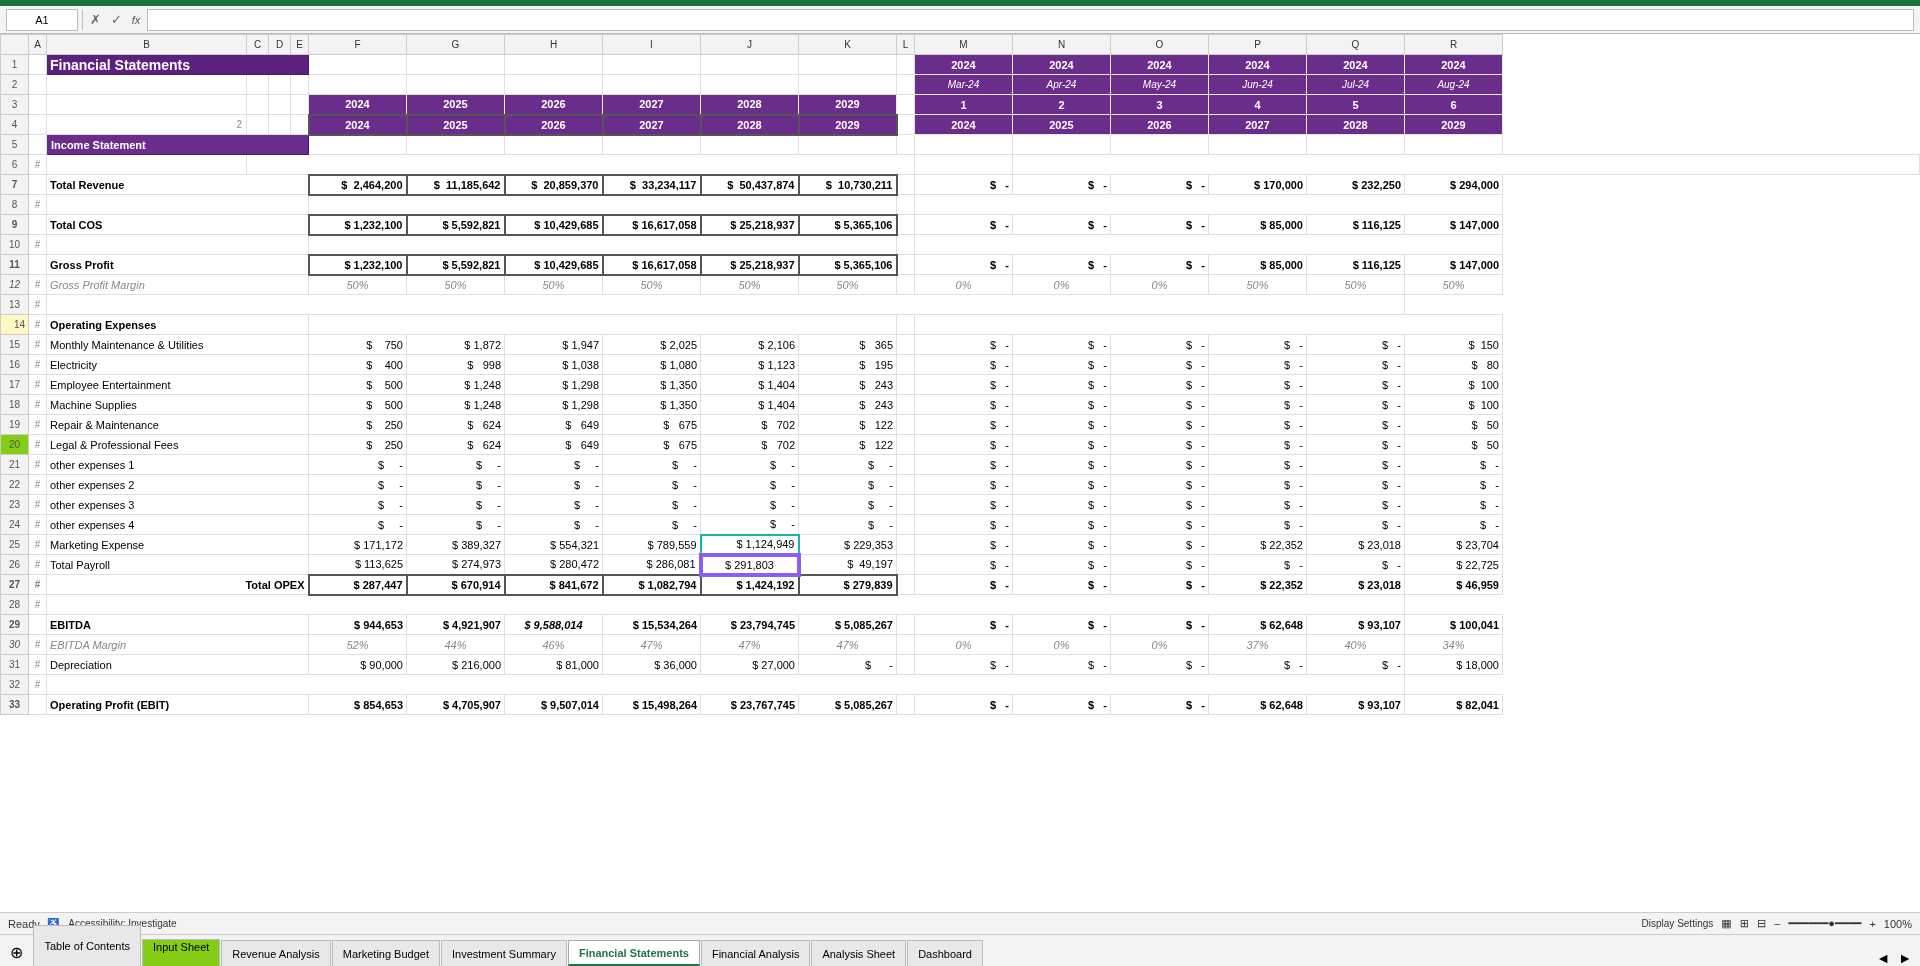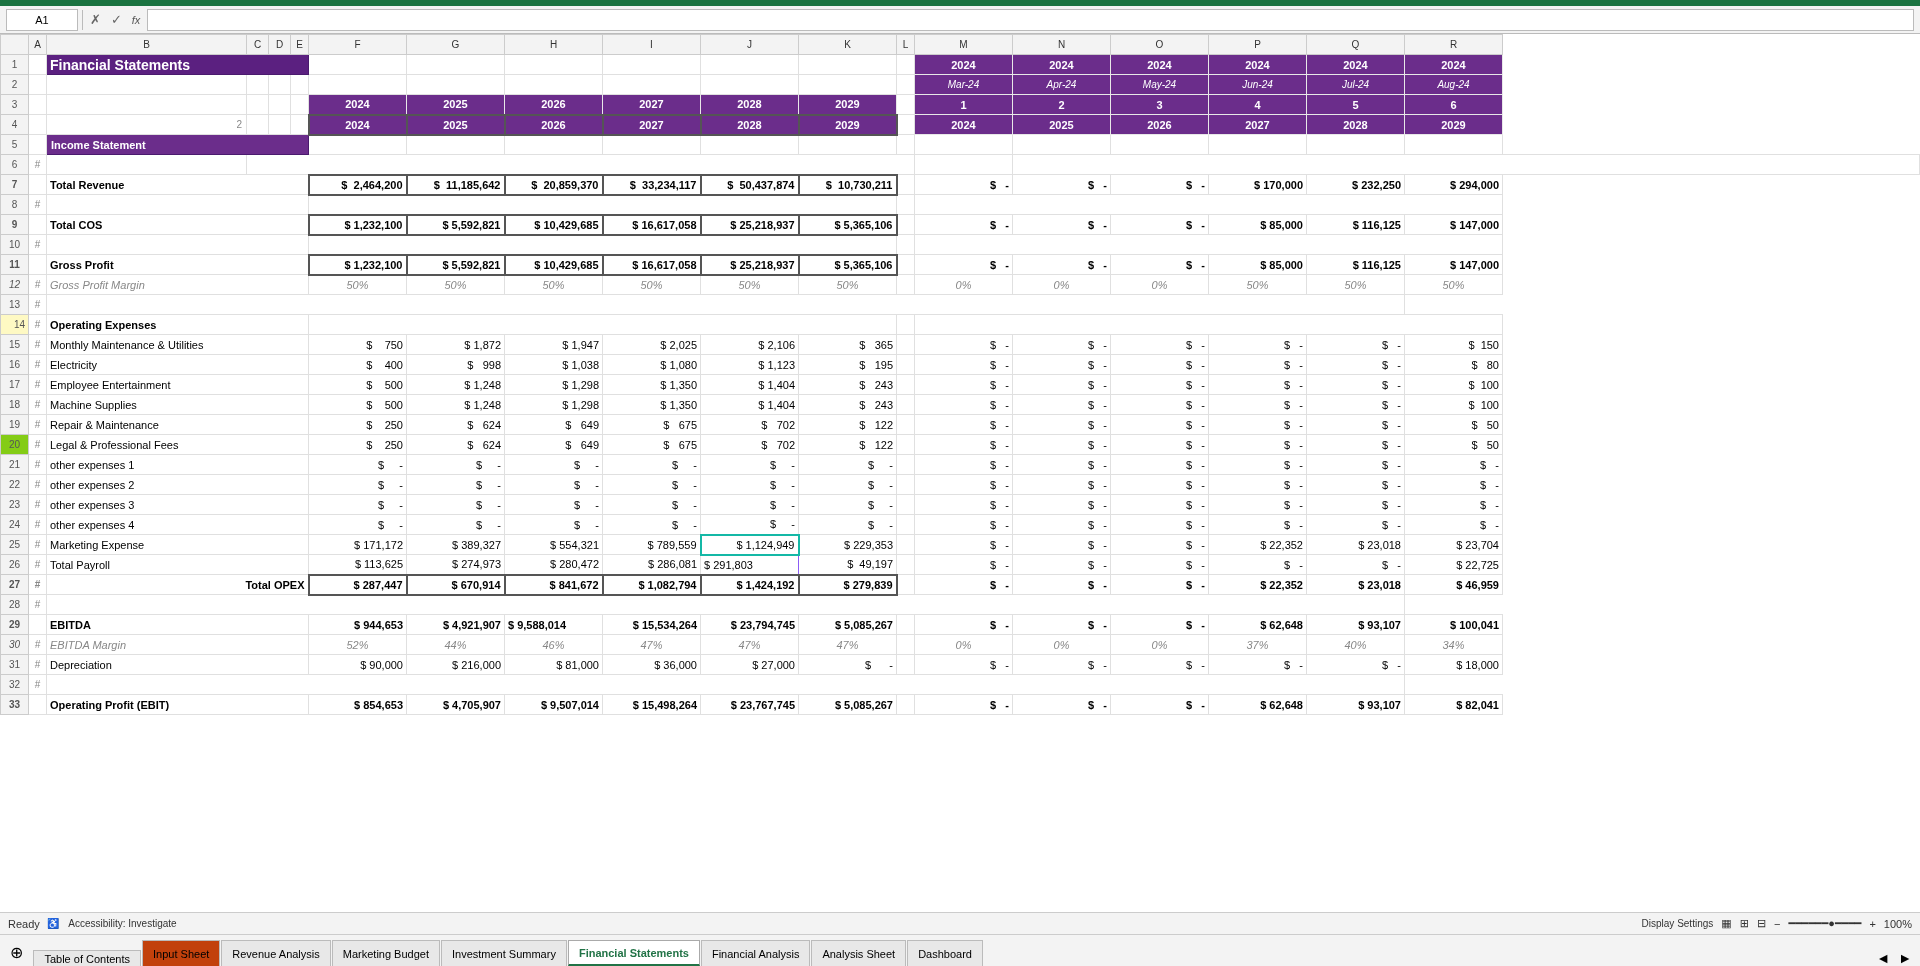--- a/index.html
+++ b/index.html
@@ -546,21 +546,21 @@
         <tr>
           <td style="background:#f3f3f3;border:1px solid #ccc;text-align:center;font-size:10px;color:#555;">26</td>
           <td style="border:1px solid #e0e0e0;color:#888;font-size:10px;text-align:center;">#</td>
           <td style="border:1px solid #e0e0e0;" colspan="4">
             <span>Total Payroll</span>
           </td>
           <td style="border:1px solid #e0e0e0;text-align:right;">$&nbsp;113,625</td>
           <td style="border:1px solid #e0e0e0;text-align:right;">$&nbsp;274,973</td>
           <td style="border:1px solid #e0e0e0;text-align:right;">$&nbsp;280,472</td>
           <td style="border:1px solid #e0e0e0;text-align:right;">$&nbsp;286,081</td>
-          <td style="border:1px solid #8b5cf6;text-align:left;">$&nbsp;291,803</td>
+          <td style="border:4px solid #8b5cf6;text-align:center;">$&nbsp;291,803</td>
           <td style="border:1px solid #e0e0e0;text-align:right;">$&nbsp;&nbsp;49,197</td>
           <td style="border:1px solid #e0e0e0;"></td>
           <td style="border:1px solid #e0e0e0;text-align:right;">$&nbsp;&nbsp;&nbsp;-</td>
           <td style="border:1px solid #e0e0e0;text-align:right;">$&nbsp;&nbsp;&nbsp;-</td>
           <td style="border:1px solid #e0e0e0;text-align:right;">$&nbsp;&nbsp;&nbsp;-</td>
           <td style="border:1px solid #e0e0e0;text-align:right;">$&nbsp;&nbsp;&nbsp;-</td>
           <td style="border:1px solid #e0e0e0;text-align:right;">$&nbsp;&nbsp;&nbsp;-</td>
           <td style="border:1px solid #e0e0e0;text-align:right;">$&nbsp;22,725</td>
         </tr>
 
@@ -592,21 +592,21 @@
         </tr>
 
         <tr style="font-weight:bold;">
           <td style="background:#f3f3f3;border:1px solid #ccc;text-align:center;font-size:10px;color:#555;">29</td>
           <td style="border:1px solid #e0e0e0;"></td>
           <td style="border:1px solid #e0e0e0;font-weight:bold;" colspan="4">
             <span>EBITDA</span>
           </td>
           <td style="border:1px solid #e0e0e0;text-align:right;font-weight:bold;">$&nbsp;944,653</td>
           <td style="border:1px solid #e0e0e0;text-align:right;font-weight:bold;">$&nbsp;4,921,907</td>
-          <td style="border:1px solid #e0e0e0;text-align:left;font-weight:bold;">$&nbsp;9,588,014</td>
+          <td style="border:1px solid #e0e0e0;text-align:center;font-weight:bold;font-style:italic;">$&nbsp;9,588,014</td>
           <td style="border:1px solid #e0e0e0;text-align:right;font-weight:bold;">$&nbsp;15,534,264</td>
           <td style="border:1px solid #e0e0e0;text-align:right;font-weight:bold;">$&nbsp;23,794,745</td>
           <td style="border:1px solid #e0e0e0;text-align:right;font-weight:bold;">$&nbsp;5,085,267</td>
           <td style="border:1px solid #e0e0e0;"></td>
           <td style="border:1px solid #e0e0e0;text-align:right;">$&nbsp;&nbsp;&nbsp;-</td>
           <td style="border:1px solid #e0e0e0;text-align:right;">$&nbsp;&nbsp;&nbsp;-</td>
           <td style="border:1px solid #e0e0e0;text-align:right;">$&nbsp;&nbsp;&nbsp;-</td>
           <td style="border:1px solid #e0e0e0;text-align:right;">$&nbsp;62,648</td>
           <td style="border:1px solid #e0e0e0;text-align:right;">$&nbsp;93,107</td>
           <td style="border:1px solid #e0e0e0;text-align:right;">$&nbsp;100,041</td>
@@ -700,24 +700,24 @@
     <span style="cursor:pointer;">⊟</span>
     <span style="cursor:pointer;">−</span>
     <span style="cursor:pointer;">━━━━━━●━━━━</span>
     <span style="cursor:pointer;">+</span>
     <span>100%</span>
   </div>
 </div>
 
 <div style="position:fixed;bottom:0;left:0;right:0;height:32px;background:#f3f3f3;border-top:1px solid #ccc;display:flex;align-items:flex-end;padding:0 4px;z-index:100;">
   <span style="font-size:16px;cursor:pointer;padding:0 6px;margin-right:4px;line-height:26px;">⊕</span>
-  <div style="height:16px;padding:0 10px;border:1px solid #bbb;border-bottom:none;background:#e8e8e8;font-size:11px;cursor:pointer;display:flex;align-items:center;margin-right:1px;">
+  <div style="height:41px;padding:0 10px;border:1px solid #bbb;border-bottom:none;background:#e8e8e8;font-size:11px;cursor:pointer;display:flex;align-items:center;margin-right:1px;">
     <span>Table of Contents</span>
   </div>
-  <div style="height:26px;padding:0 10px;border:1px solid #bbb;border-bottom:none;background:#c2410c;font-size:11px;cursor:pointer;display:flex;align-items:center;margin-right:1px;">
+  <div style="height:26px;padding:13px 10px;border:1px solid #bbb;border-bottom:none;background:#84cc16;font-size:11px;cursor:pointer;display:flex;align-items:flex-end;margin-right:1px;">
     <span>Input Sheet</span>
   </div>
   <div style="height:26px;padding:0 10px;border:1px solid #bbb;border-bottom:none;background:#e8e8e8;font-size:11px;cursor:pointer;display:flex;align-items:center;margin-right:1px;">
     <span>Revenue Analysis</span>
   </div>
   <div style="height:26px;padding:0 10px;border:1px solid #bbb;border-bottom:none;background:#e8e8e8;font-size:11px;cursor:pointer;display:flex;align-items:center;margin-right:1px;">
     <span>Marketing Budget</span>
   </div>
   <div style="height:26px;padding:0 10px;border:1px solid #bbb;border-bottom:none;background:#e8e8e8;font-size:11px;cursor:pointer;display:flex;align-items:center;margin-right:1px;">
     <span>Investment Summary</span>

